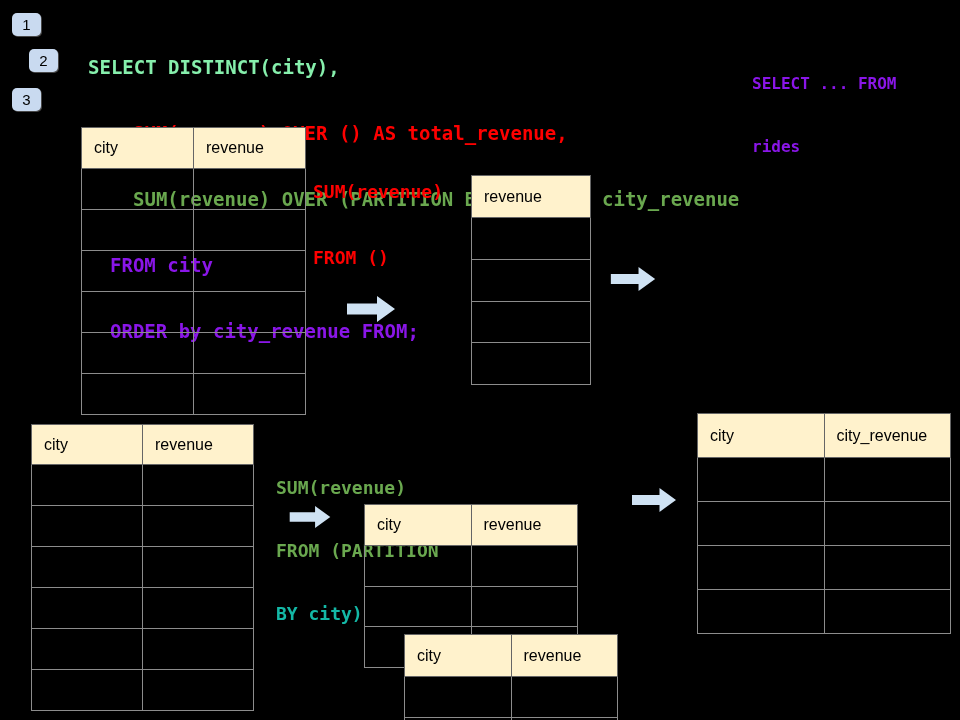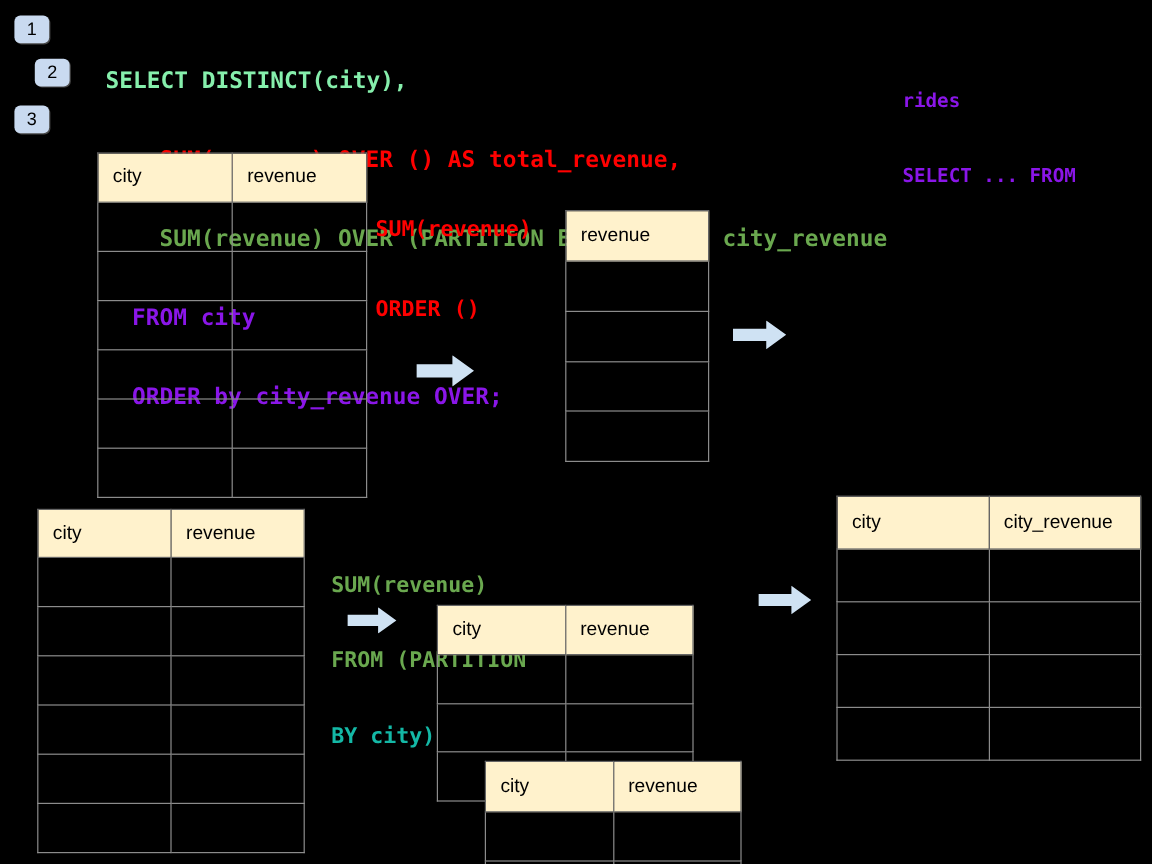--- a/index.html
+++ b/index.html
@@ -94,31 +94,31 @@
 
   <div class="badge badge-1">1</div>
   <div class="badge badge-2">2</div>
   <div class="badge badge-3">3</div>
 
   <div class="code-block">
     <div class="code-line" style="color: #86efac;">SELECT DISTINCT(city),</div>
     <div class="code-line ind-sum" style="color: rgb(255, 0, 0);">SUM(revenue) OVER () AS total_revenue,</div>
     <div class="code-line ind-sum" style="color: rgb(106, 168, 79);">SUM(revenue) OVER (PARTITION BY city) as city_revenue</div>
     <div class="code-line ind-kw" style="color: rgb(138, 22, 232);">FROM city</div>
-    <div class="code-line ind-kw" style="color: rgb(138, 22, 232);">ORDER by city_revenue OVER;</div>
+    <div class="code-line ind-kw" style="color: rgb(138, 22, 232);">ORDER by city_revenue FROM;</div>
   </div>
 
   <div class="mono-note note-from-rides">
+    <div style="color: rgb(138, 22, 232);">SELECT ... FROM</div>
     <div style="color: rgb(138, 22, 232);">rides</div>
-    <div style="color: rgb(138, 22, 232);">SELECT ... FROM</div>
   </div>
 
   <div class="mono-note label-total">
     <div style="color: rgb(255, 0, 0);">SUM(revenue)</div>
-    <div style="color: rgb(255, 0, 0);">ORDER ()</div>
+    <div style="color: rgb(255, 0, 0);">FROM ()</div>
   </div>
 
   <div class="mono-note label-partition">
     <div style="color: rgb(106, 168, 79);">SUM(revenue)</div>
     <div style="color: rgb(106, 168, 79);">FROM (PARTITION</div>
     <div style="color: #14b8a6;">BY city)</div>
   </div>
 
   <div class="tbl-wrap t1">
       <table>

